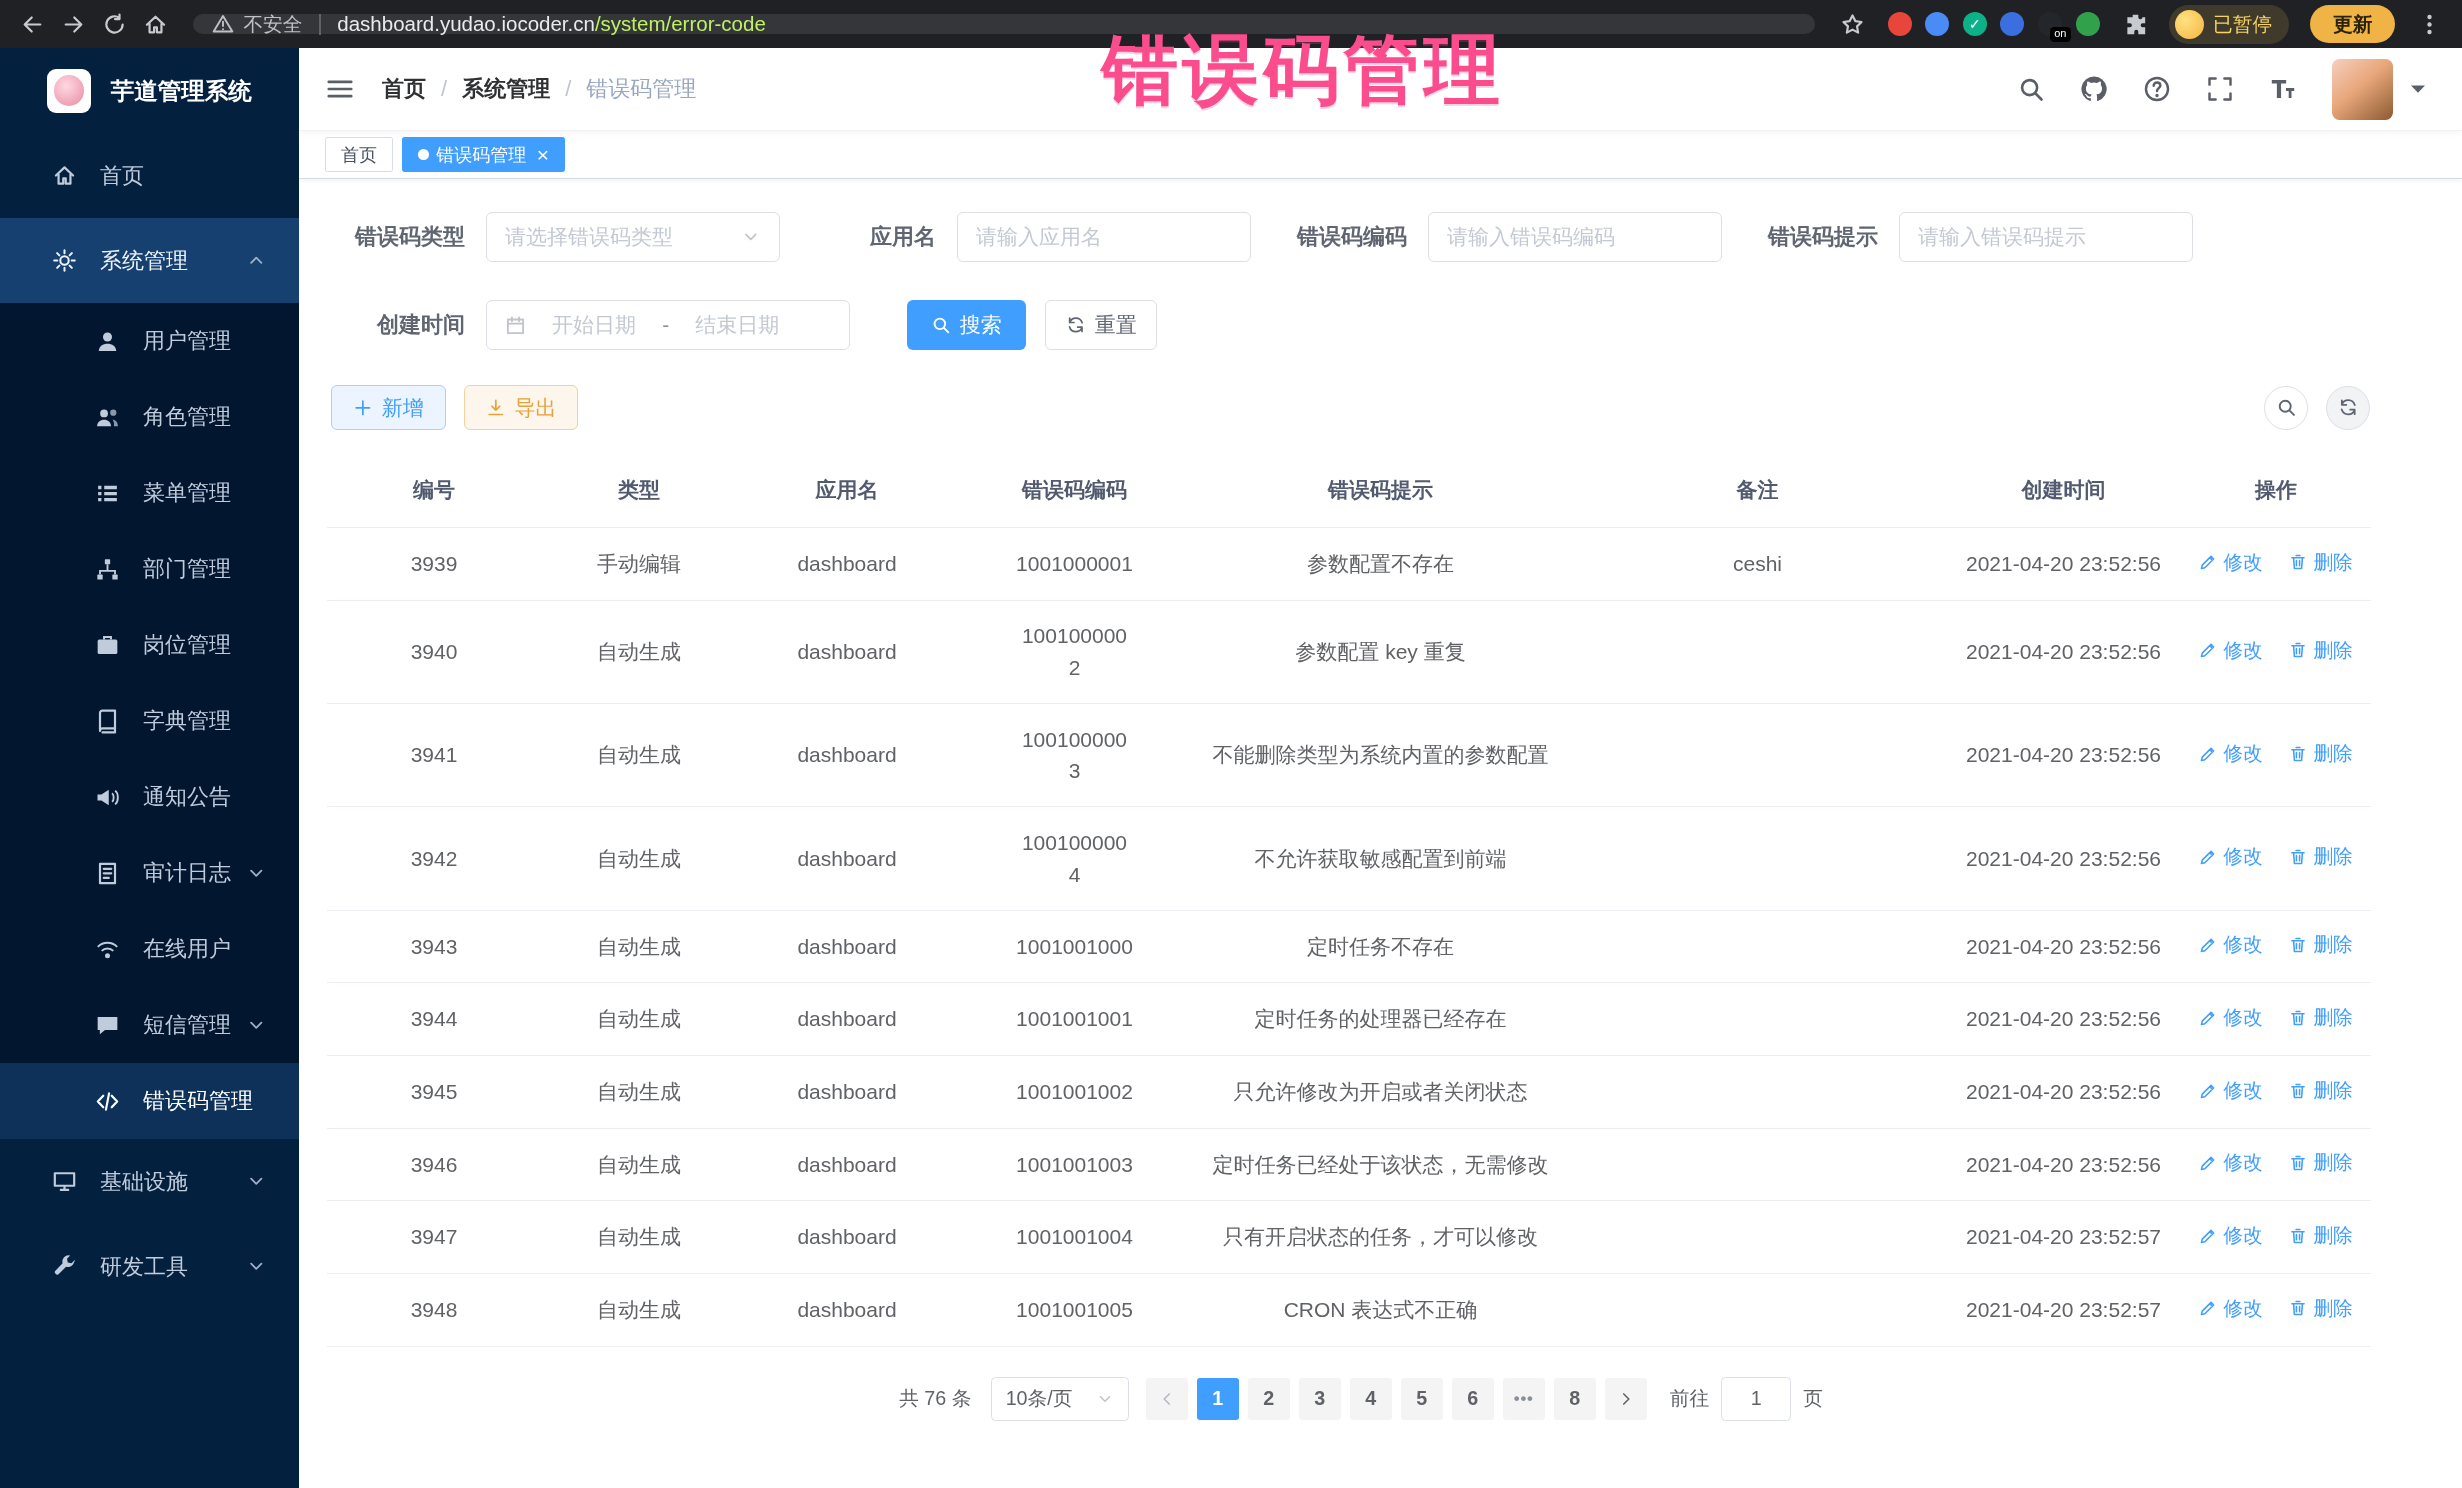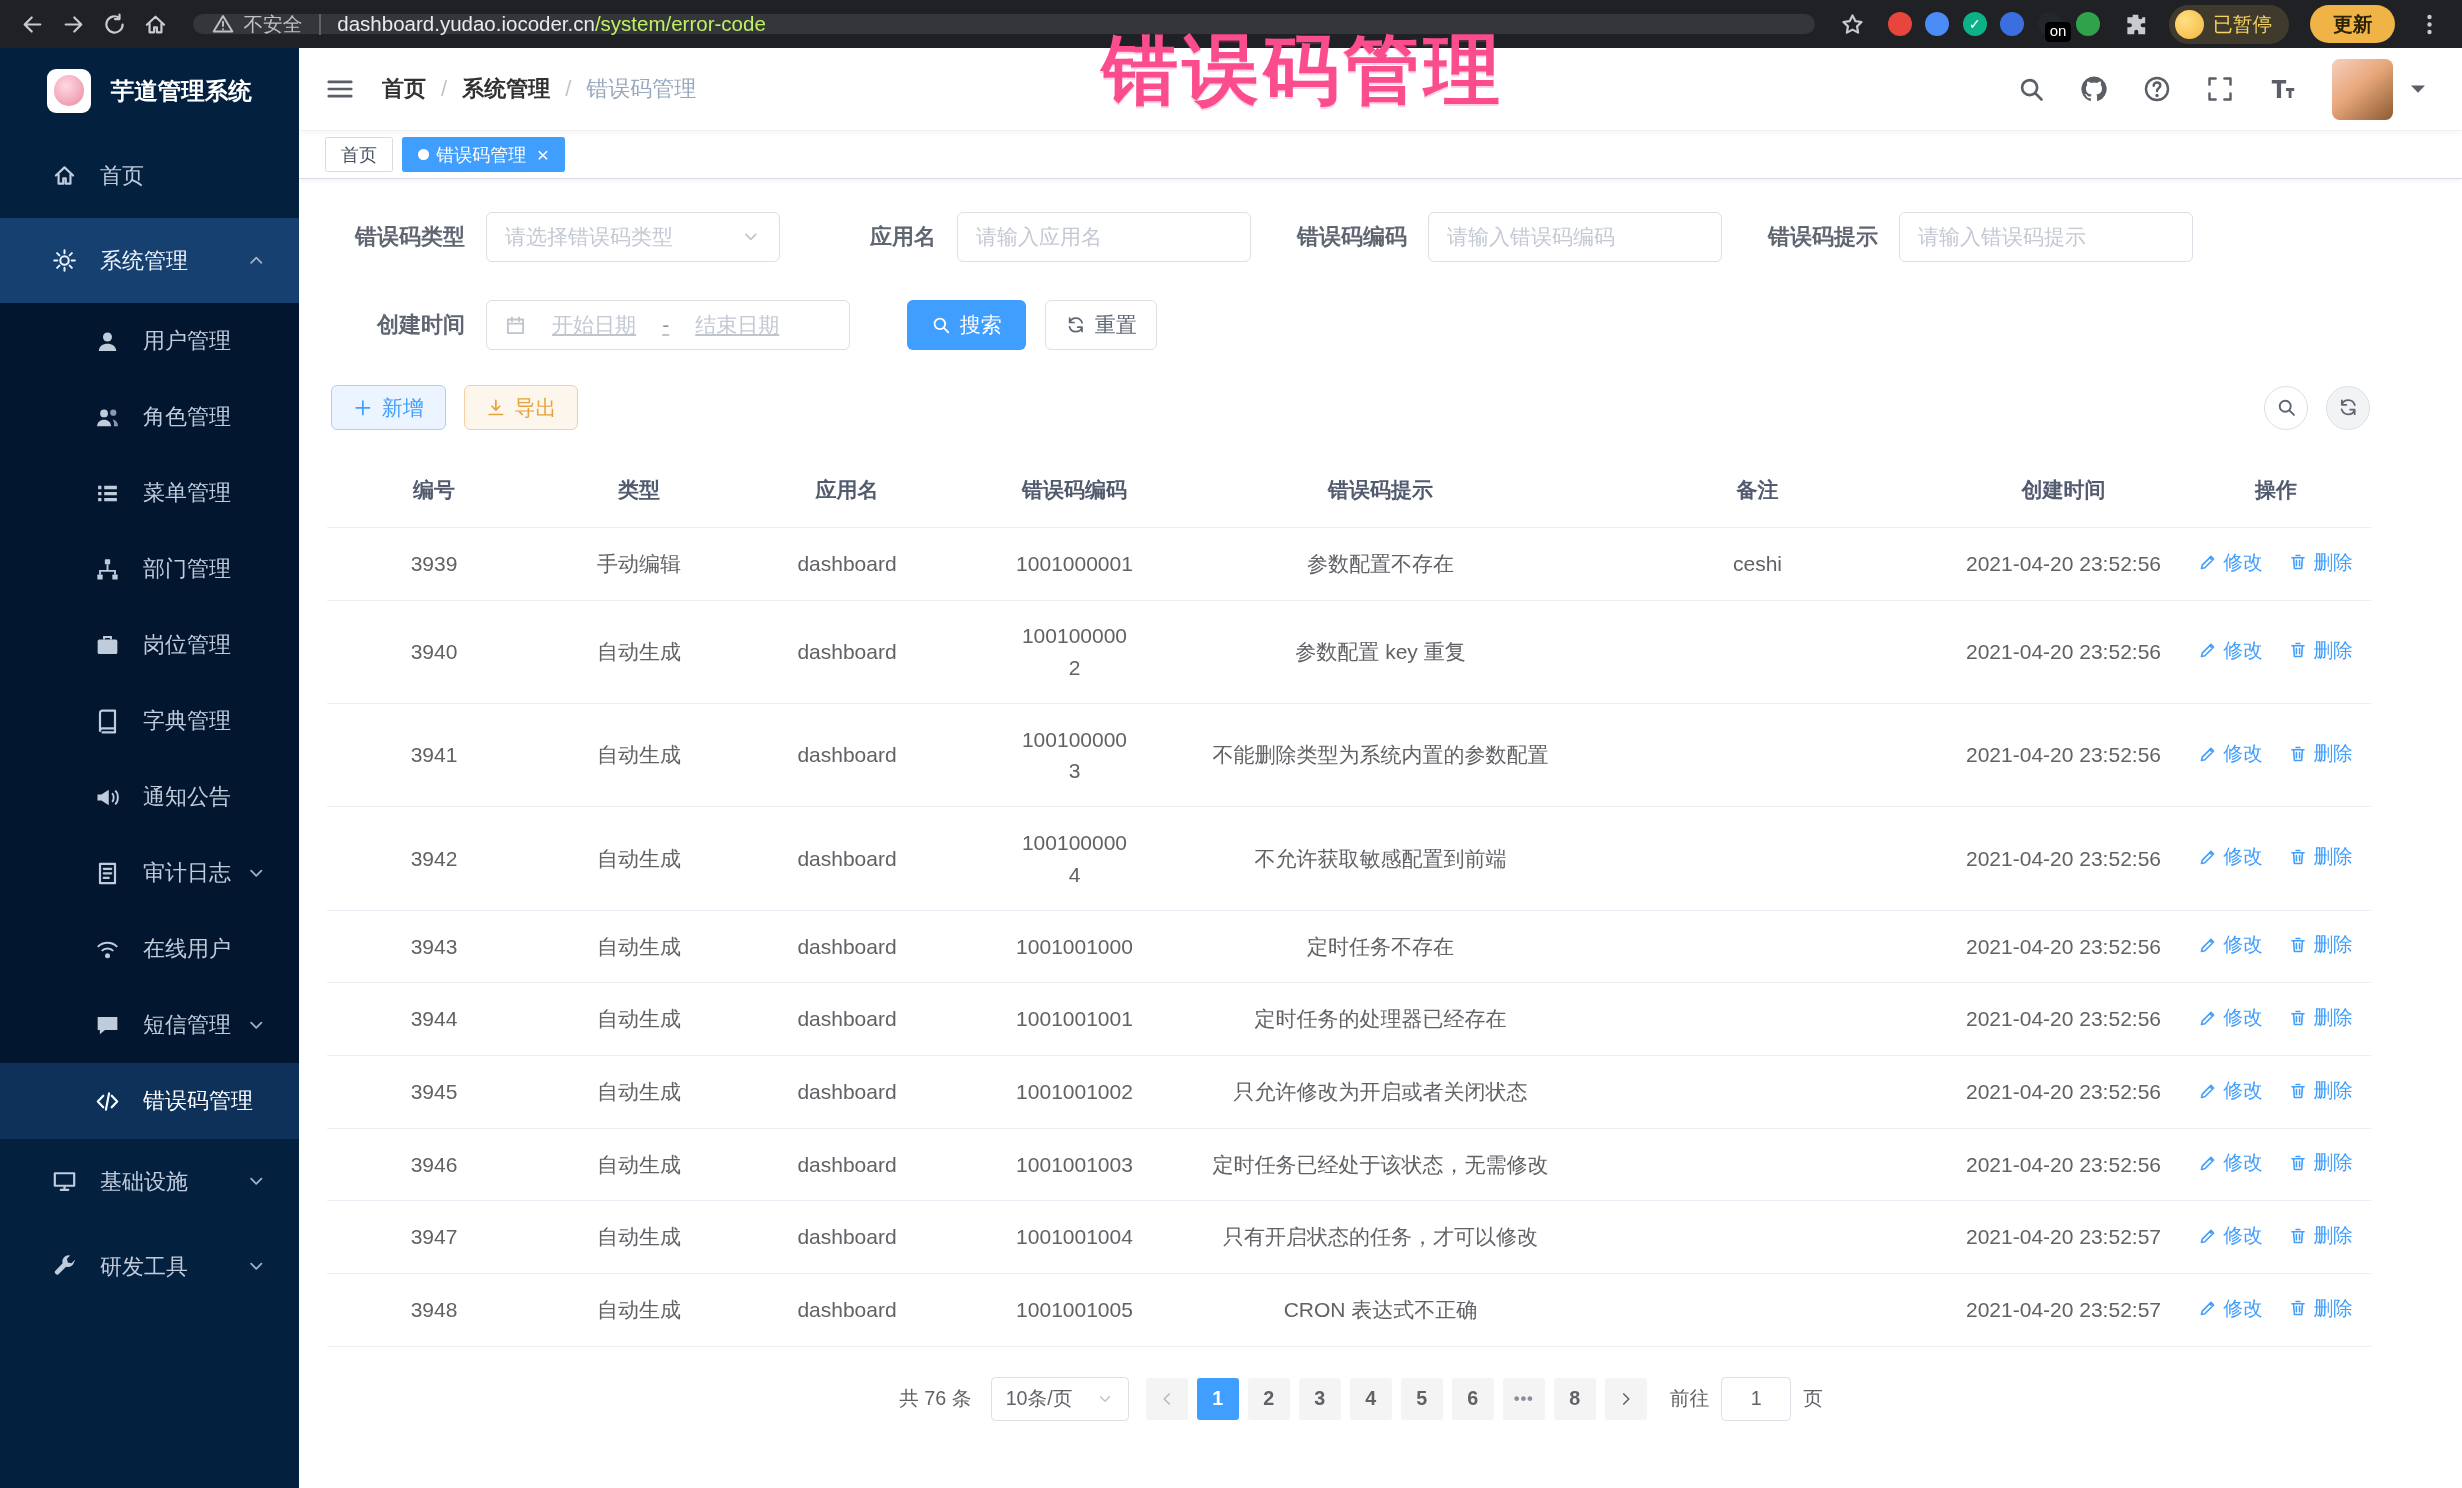--- a/index.html
+++ b/index.html
@@ -16,21 +16,21 @@
   .omnibox { flex:1; height:20px; background:#35363a; border-radius:18px; margin:0 16.7px; display:flex; align-items:center; padding:0 19.7px; min-width:0; cursor:text; }
   .warn-ic svg { width:22px; height:22px; color:#bdc1c6; }
   .sec-label { color:#bdc1c6; font-size:19.7px; margin-left:9px; white-space:nowrap; }
   .omni-sep { width:1.5px; height:21px; background:#5f6368; margin:0 16.7px; flex:none; }
   .url { font-size:20.5px; color:#e8eaed; white-space:nowrap; overflow:hidden; }
   .url .path { color:#bef264; }
   .chrome-right { display:flex; align-items:center; gap:6px; flex:none; }
   .ext-icons { display:flex; align-items:center; gap:13.6px; margin:0 9px; }
   .ext-dot { position:relative; width:24px; height:24px; border-radius:50%; display:inline-flex; align-items:center; justify-content:center; cursor:pointer; }
   .ext-dot.check::after { content:"✓"; color:#fff; font-size:14.4px; font-weight:700; }
-  .ext-badge { position:absolute; bottom:-6px; right:-9px; background:#000000; color:#fff; font-size:15px; font-style:normal; padding:0.8px 4.5px; border-radius:4.5px; line-height:1.25; }
+  .ext-badge { position:absolute; bottom:-6px; right:-9px; background:#000000; color:#fff; font-size:11px; font-style:normal; padding:0.8px 4.5px; border-radius:4.5px; line-height:1.25; }
   .profile-chip { display:flex; align-items:center; gap:9px; height:39px; padding:0 16.7px 0 6px; border-radius:19.7px; background:rgba(253,214,99,.14); margin:0 7.6px; cursor:pointer; }
   .pavatar { width:29px; height:29px; border-radius:50%; background:radial-gradient(circle at 35% 35%, #ffe082, #f4b63f); }
   .profile-label { color:#f6d463; font-size:19.7px; white-space:nowrap; }
   .update-btn { height:38px; padding:0 23px; border:none; border-radius:19px; background:#efb346; color:#2b2205; font-size:19.7px; font-weight:700; margin:0 7.6px; font-family:inherit; cursor:pointer; white-space:nowrap; }
 
   
   .sidebar { position:absolute; top:48px; left:0; bottom:0; width:299px; background:#04203f; z-index:5; overflow:hidden; }
   .logo-row { height:85px; display:flex; align-items:center; padding-left:47px; gap:19.7px; cursor:pointer; }
   .logo-img { width:44px; height:44px; border-radius:9px; background:#fff; position:relative; flex:none; }
   .logo-img::after { content:""; position:absolute; inset:6.8px; border-radius:50%; background:radial-gradient(circle at 40% 35%, #ffd9e2, #e88aa0); }
@@ -76,21 +76,21 @@
   .f-item { display:flex; align-items:center; margin-right:42px; }
   .f-label { min-width:114px; text-align:right; margin-right:21px; font-size:22px; font-weight:600; color:#5f6672; white-space:nowrap; }
   .control { height:50px; border:1.5px solid #dcdfe6; border-radius:6px; background:#fff; display:flex; align-items:center; padding:0 18px; font-size:21px; color:#c0c4cc; }
   .control input { border:none; outline:none; width:100%; font-size:21px; color:#606266; font-family:inherit; background:transparent; }
   .control input::placeholder { color:#c3c8d2; }
   .select-box { width:294px; justify-content:space-between; cursor:pointer; }
   .select-box .ph { color:#c3c8d2; }
   .select-caret { display:inline-flex; color:#c0c4cc; }
   .select-caret svg { width:19.7px; height:19.7px; }
   .input-box { width:294px; }
-  .date-box { width:364px; gap:10.6px;text-decoration:underline; }
+  .date-box { width:364px; gap:10.6px; }
   .date-box .dicon { display:inline-flex; color:#c0c4cc; flex:none; }
   .date-box .dicon svg { width:21px; height:21px; }
   .date-box input { width:115px; text-align:center; }
   .range-sep { color:#8a9099; flex:none; }
   .btn { display:inline-flex; align-items:center; justify-content:center; height:50px; border-radius:6px; font-size:21px; cursor:pointer; border:1.5px solid transparent; gap:9px; font-family:inherit; background:#fff; white-space:nowrap; }
   .btn .bicon { display:inline-flex; }
   .btn .bicon svg { width:19.7px; height:19.7px; }
   .btn-search { background:#409eff; color:#fff; padding:0 23px; margin-left:15px; }
   .btn-reset { border-color:#dcdfe6; color:#5f6672; padding:0 19.7px; margin-left:19.7px; }
 

